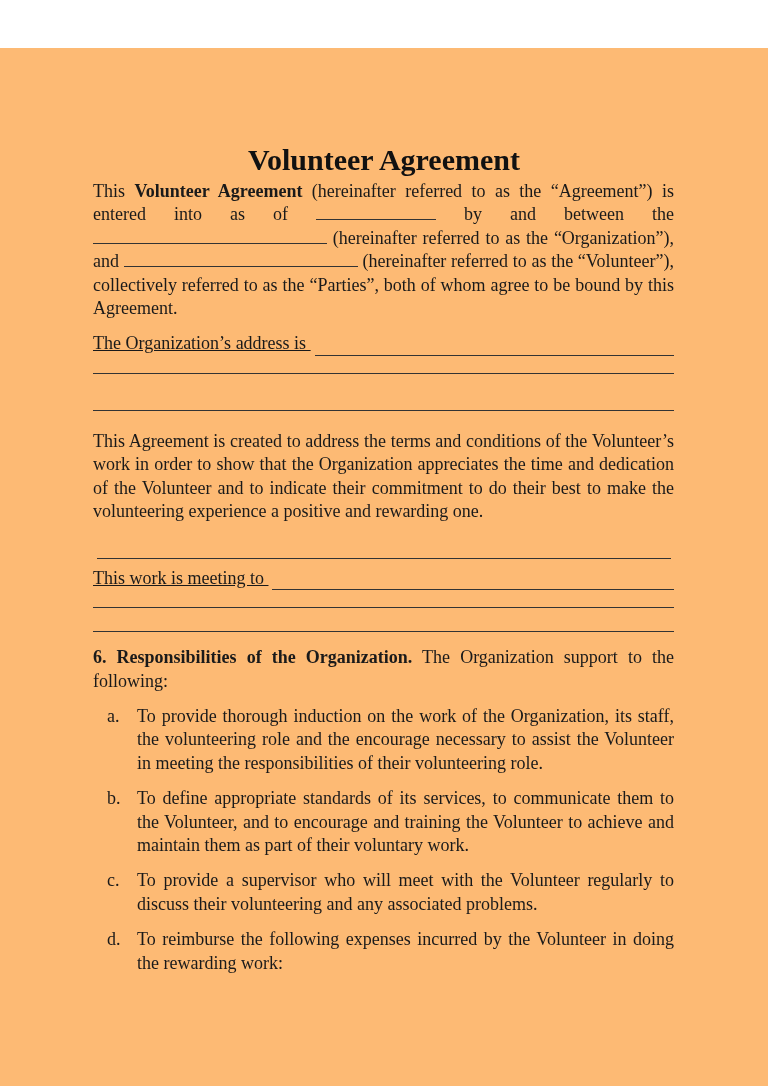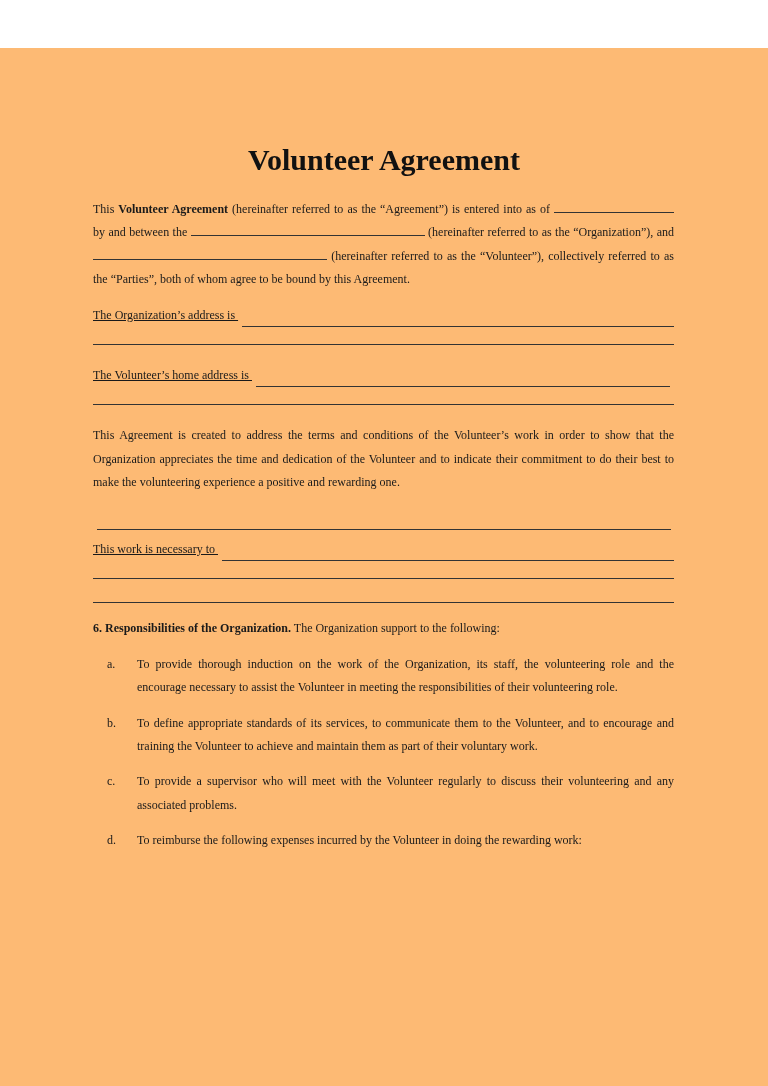--- a/index.html
+++ b/index.html
@@ -6,22 +6,22 @@
   body { width: 768px; height: 1086px; position: relative; overflow: hidden; }
   .page {
     position: absolute; left: 0; top: 0; width: 768px; height: 1086px; background: #fdba74;
     font-family: "Liberation Serif", "DejaVu Serif", serif; color: #1a1a1a; margin-top: 48px;
   }
   .title {
     position: absolute; left: 0; top: 94px; width: 768px; text-align: center;
     font-size: 30px; font-weight: bold; line-height: 36px; color: #111;
   }
   .content {
-    position: absolute; left: 93px; top: 150px; width: 581px;
-    font-size: 12px; line-height: 23.4px;
+    position: absolute; left: 93px; top: 132px; width: 581px;
+    font-size: 18px; line-height: 23.4px;
   }
   p { margin: 0; text-align: justify; }
   .para-intro { margin-bottom: 12px; }
   .blank { display: inline-block; border-bottom: 1px solid #333; height: 14px; vertical-align: baseline; }
   .fillrow { display: flex; align-items: flex-end; height: 23.4px; text-decoration: underline; }
   .fillrow .label { white-space: pre; }
   .fillrow .line { flex: 1; border-bottom: 1px solid #333; margin-left: 4px; height: 16px; }
   .fullline { border-bottom: 1px solid #333; height: 17px; margin-bottom: 6px; }
   .gap-sm { height: 13px; }
   .b { font-weight: bold; }
@@ -40,35 +40,31 @@
   <div class="content">
     <p class="para-intro"><span>This </span><span class="b">Volunteer Agreement</span><span> (hereinafter referred to as the “Agreement”) is entered into as of </span><span class="blank" style="width:120px"></span><span> by and between the </span><span class="blank" style="width:234px"></span><span> (hereinafter referred to as the “Organization”), and </span><span class="blank" style="width:234px"></span><span> (hereinafter referred to as the “Volunteer”), collectively referred to as the “Parties”, both of whom agree to be bound by this Agreement.</span></p>
 
     <div class="fillrow">
       <span class="label">The Organization’s address is </span>
       <span class="line"></span>
     </div>
     <div class="fullline"></div>
     <div class="gap-sm"></div>
 
-    <div class="fillrow">
-      <span class="label">The Volunteer’s home address is </span>
-      <span class="line" style="margin-right:4px"></span>
-    </div>
     <div class="fullline"></div>
     <div class="gap-sm"></div>
 
     <p style="margin-bottom:12px">This Agreement is created to address the terms and conditions of the Volunteer’s work in order to show that the Organization appreciates the time and dedication of the Volunteer and to indicate their commitment to do their best to make the volunteering experience a positive and rewarding one.</p>
 
     <div class="fillrow" style="margin-bottom:8px">
       <span class="line" style="margin-right:3px"></span>
     </div>
 
     <div class="fillrow">
-      <span class="label">This work is necessary to </span>
+      <span class="label">This work is meeting to </span>
       <span class="line"></span>
     </div>
     <div class="fullline"></div>
     <div class="fullline"></div>
     <div style="height:8px"></div>
 
     <p class="section-head"><span class="b">6. Responsibilities of the Organization.</span><span> The Organization support to the following:</span></p>
 
     <ol class="items">
       <li>

